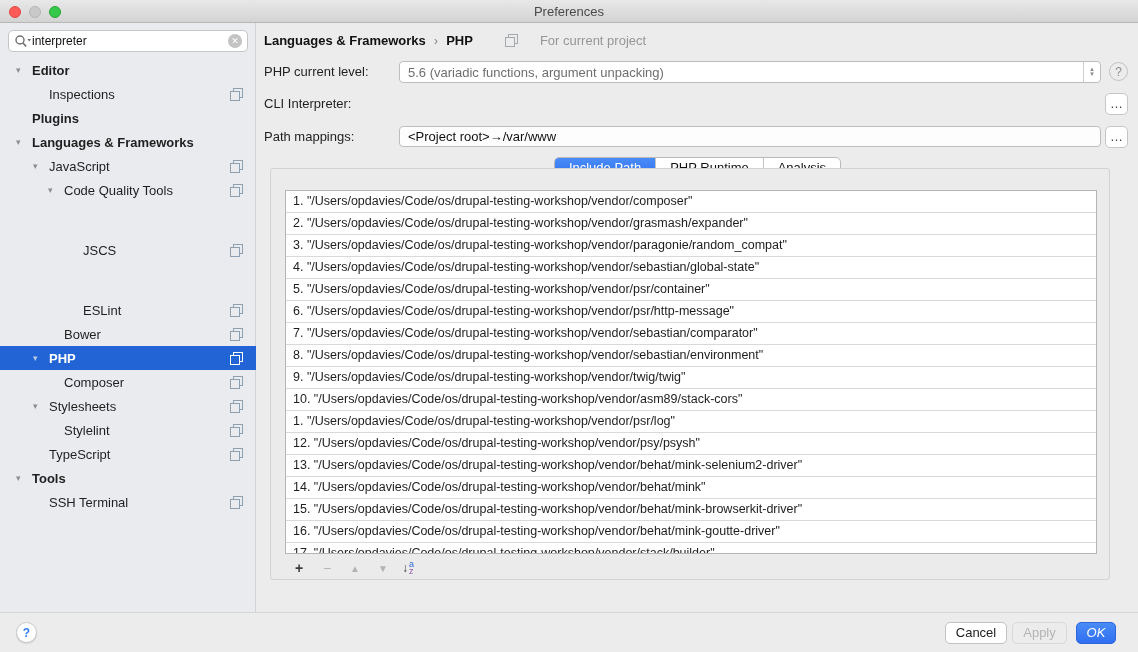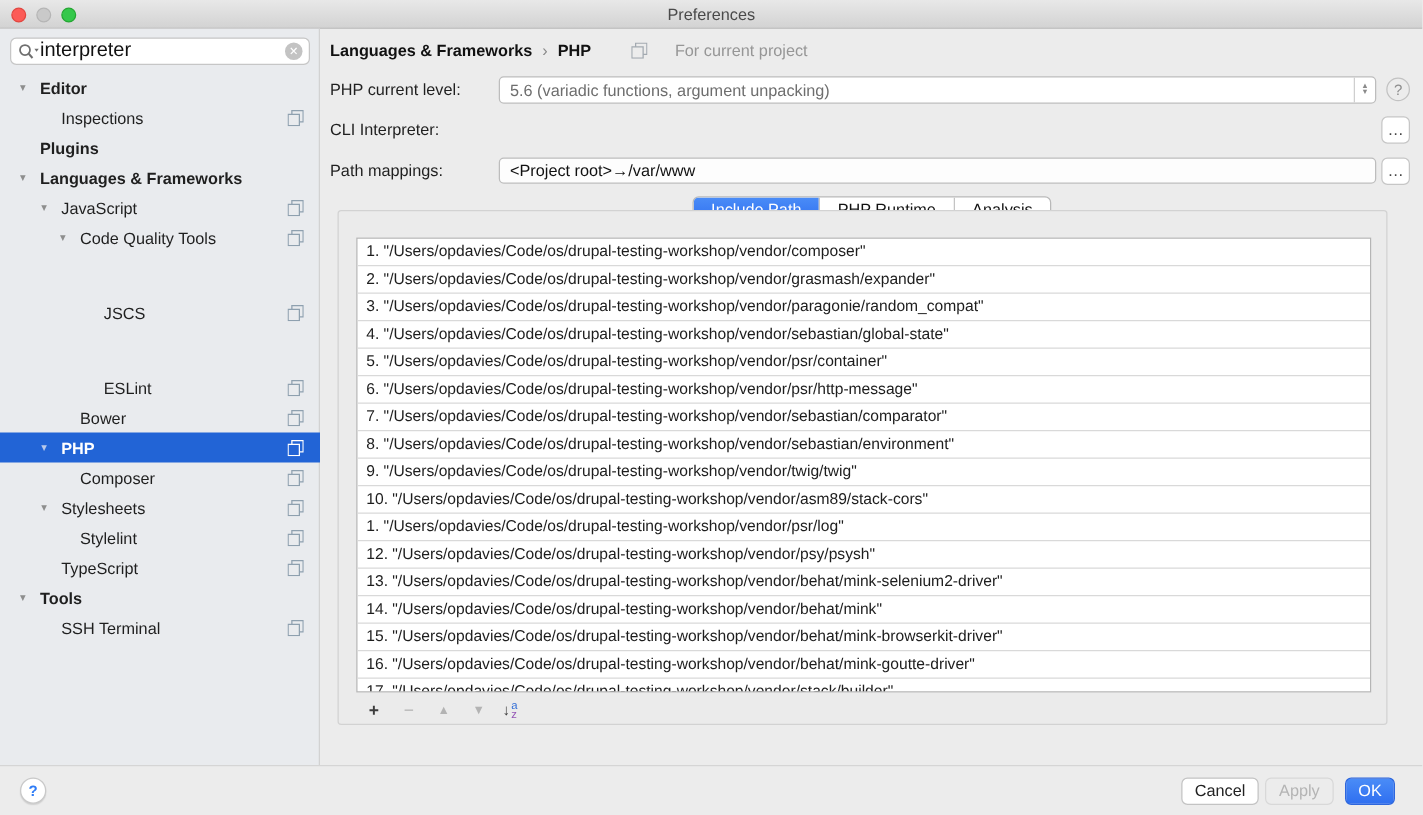--- a/index.html
+++ b/index.html
@@ -17,21 +17,21 @@
   .light.gray { background:#c9c9c9; border:1px solid #b5b5b5; }
   .light.green { background:#35c84b; border:1px solid #24a732; }
 
   
   .sidebar { position:absolute; left:0; top:23px; width:256px; height:589px;
     background:#e9ebee; border-right:1px solid #d2d2d2; }
   .searchbox { position:absolute; left:8px; top:7px; width:240px; height:22px; background:#fff;
     border:1px solid #c6c6c6; border-radius:5px; display:flex; align-items:center; padding:0 5px; }
   .searchbox .mag { width:18px; height:14px; flex:0 0 auto; }
   .searchbox input { flex:1; border:none; outline:none; font-family:"Liberation Sans",sans-serif;
-    font-size:16px; color:#111; background:transparent; min-width:0; }
+    font-size:12px; color:#111; background:transparent; min-width:0; }
   .clear-btn { width:14px; height:14px; border-radius:50%; background:#c3c3c3; color:#fff;
     font-size:9px; line-height:14px; text-align:center; flex:0 0 auto; cursor:pointer; }
 
   .tree { position:absolute; left:0; top:35px; width:256px; }
   .tree-item { height:24px; display:flex; align-items:center; cursor:default; }
   .tree-item .arrow { width:16px; font-size:9px; color:#8e8e8e; text-align:left; flex:0 0 auto; }
   .tree-item .arrow.hidden { visibility:hidden; }
   .tree-item .label { white-space:nowrap; }
   .tree-item.bold .label { font-weight:bold; }
   .tree-item .pages { margin-left:auto; margin-right:13px; width:13px; height:13px; color:#8ea0af; flex:0 0 auto; }
@@ -102,21 +102,21 @@
   
   .footer { position:absolute; left:0; top:612px; width:1138px; height:40px; background:#ececec;
     border-top:1px solid #d5d5d5; }
   .help-btn { position:absolute; left:16px; top:9px; width:21px; height:21px; background:#fff;
     border:1px solid #c9c9c9; border-radius:50%; color:#2f7cf6; font-weight:bold; text-align:center;
     line-height:20px; font-size:12px; box-shadow:0 1px 1px rgba(0,0,0,.12); cursor:pointer; }
   .btn { position:absolute; top:9px; height:22px; border-radius:5px; text-align:center; line-height:20px;
     font-size:13px; cursor:pointer; }
   .btn-cancel { left:945px; width:62px; background:#fff; border:1px solid #c3c3c3; color:#222; }
   .btn-apply { left:1012px; width:55px; background:#ececec; border:1px solid #d8d8d8; color:#b4b4b4; }
-  .btn-ok { left:1076px; width:40px; background:linear-gradient(#4a8cf7,#2f6ff0); border:1px solid #2d66dd; color:#fff; }
+  .btn-ok { left:1076px; width:40px; background:linear-gradient(#4a8cf7,#2f6ff0); border:1px solid #2d66dd; color:#fff;font-style:italic; }
 </style>
 </head>
 <body>
 
 <div id="window">
 
   <div class="titlebar">
     <div class="lights">
       <div class="light red"></div>
       <div class="light gray"></div>

